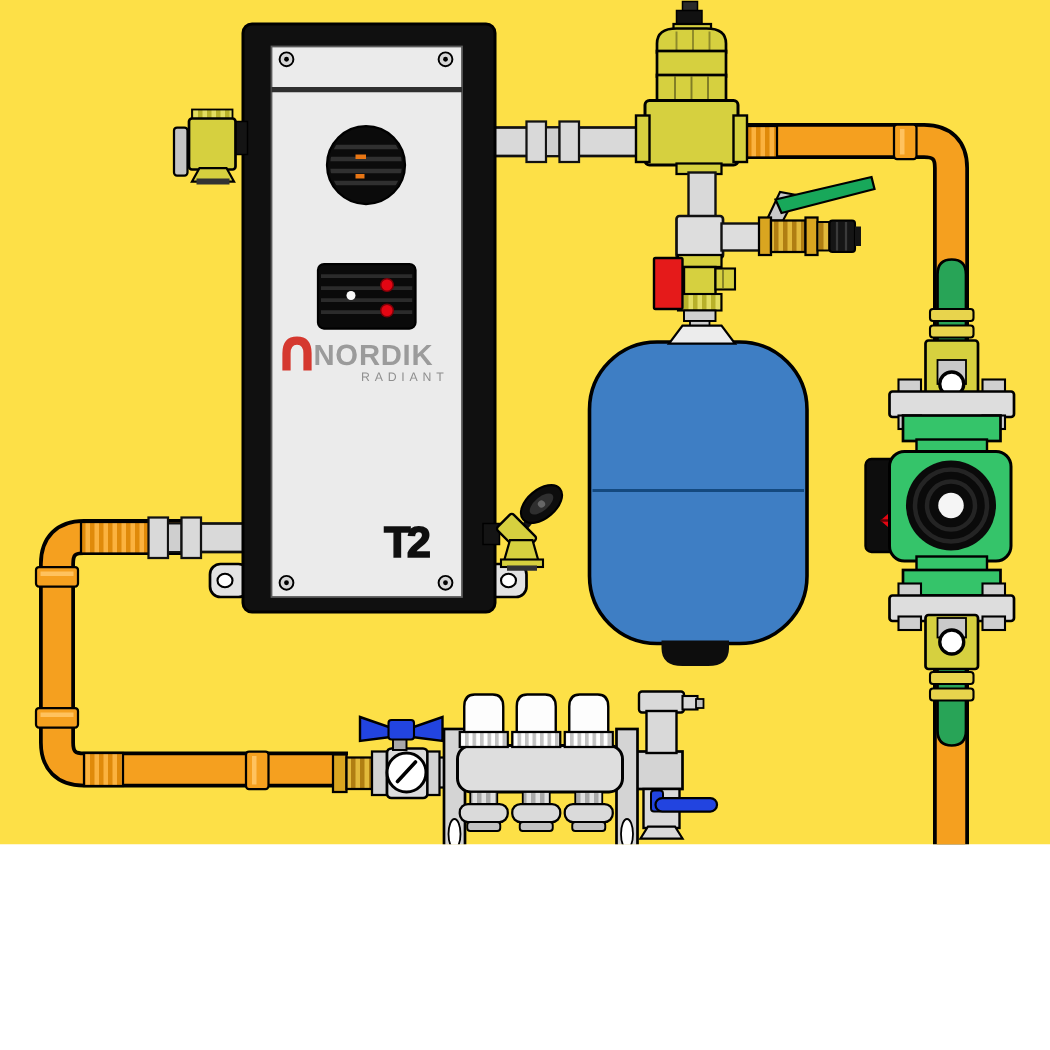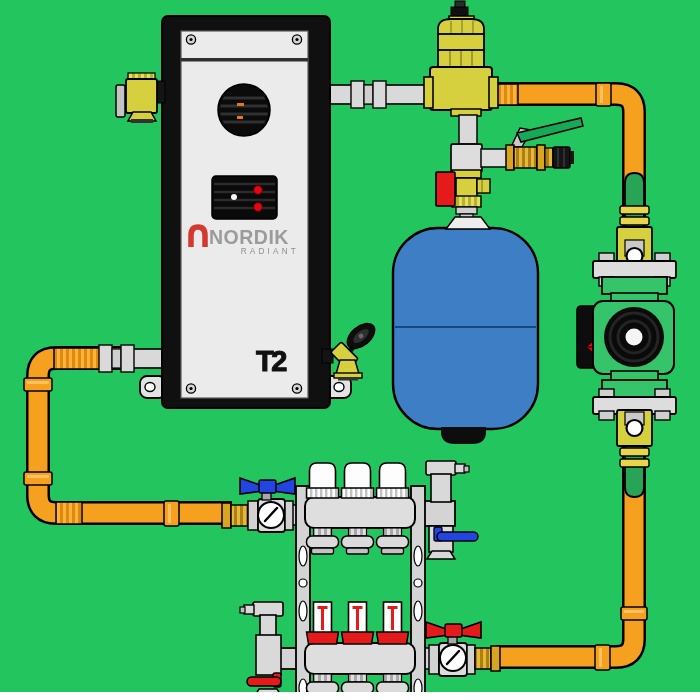--- a/index.html
+++ b/index.html
@@ -1,16 +1,16 @@
 <!DOCTYPE html>
 <html><head>
 <meta charset="utf-8">
 <style>
   html,body{margin:0;padding:0;background:#fff;}
-  .canvas{position:relative;width:700px;height:692px;background:#22c55e;overflow:hidden;}
+  .canvas{position:relative;width:700px;height:563px;background:#fde047;overflow:hidden;}
   svg{display:block;font-family:"Liberation Sans", sans-serif;}
   text{font-family:"Liberation Sans", sans-serif;}
 </style>
 </head>
 <body>
 
 <div class="canvas">
 <svg width="700" height="700" viewBox="0 0 700 700">
   <defs>
     <pattern id="ribsO" width="6" height="30" patternUnits="userSpaceOnUse">

